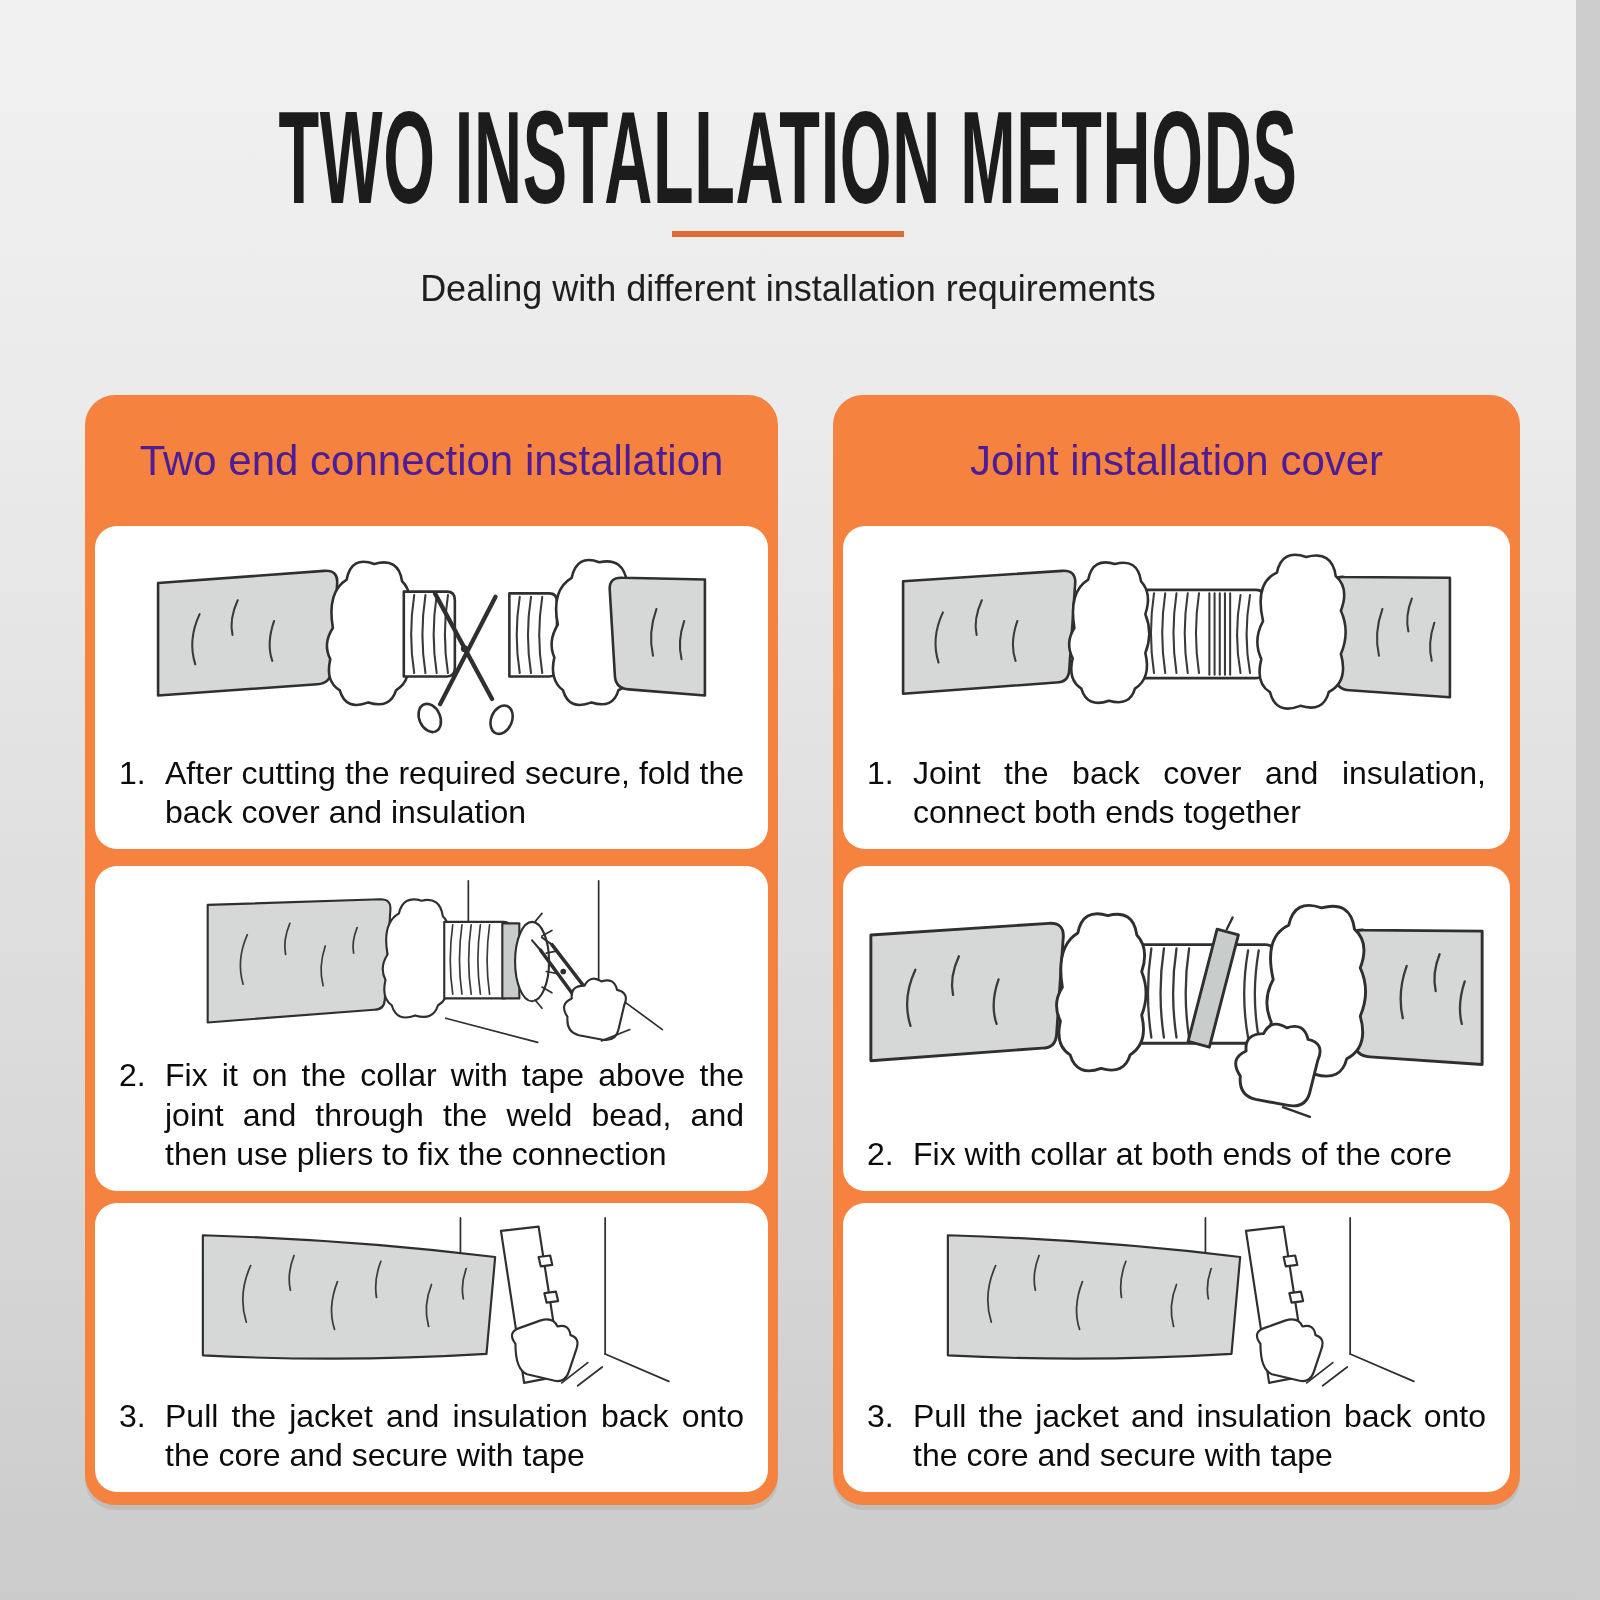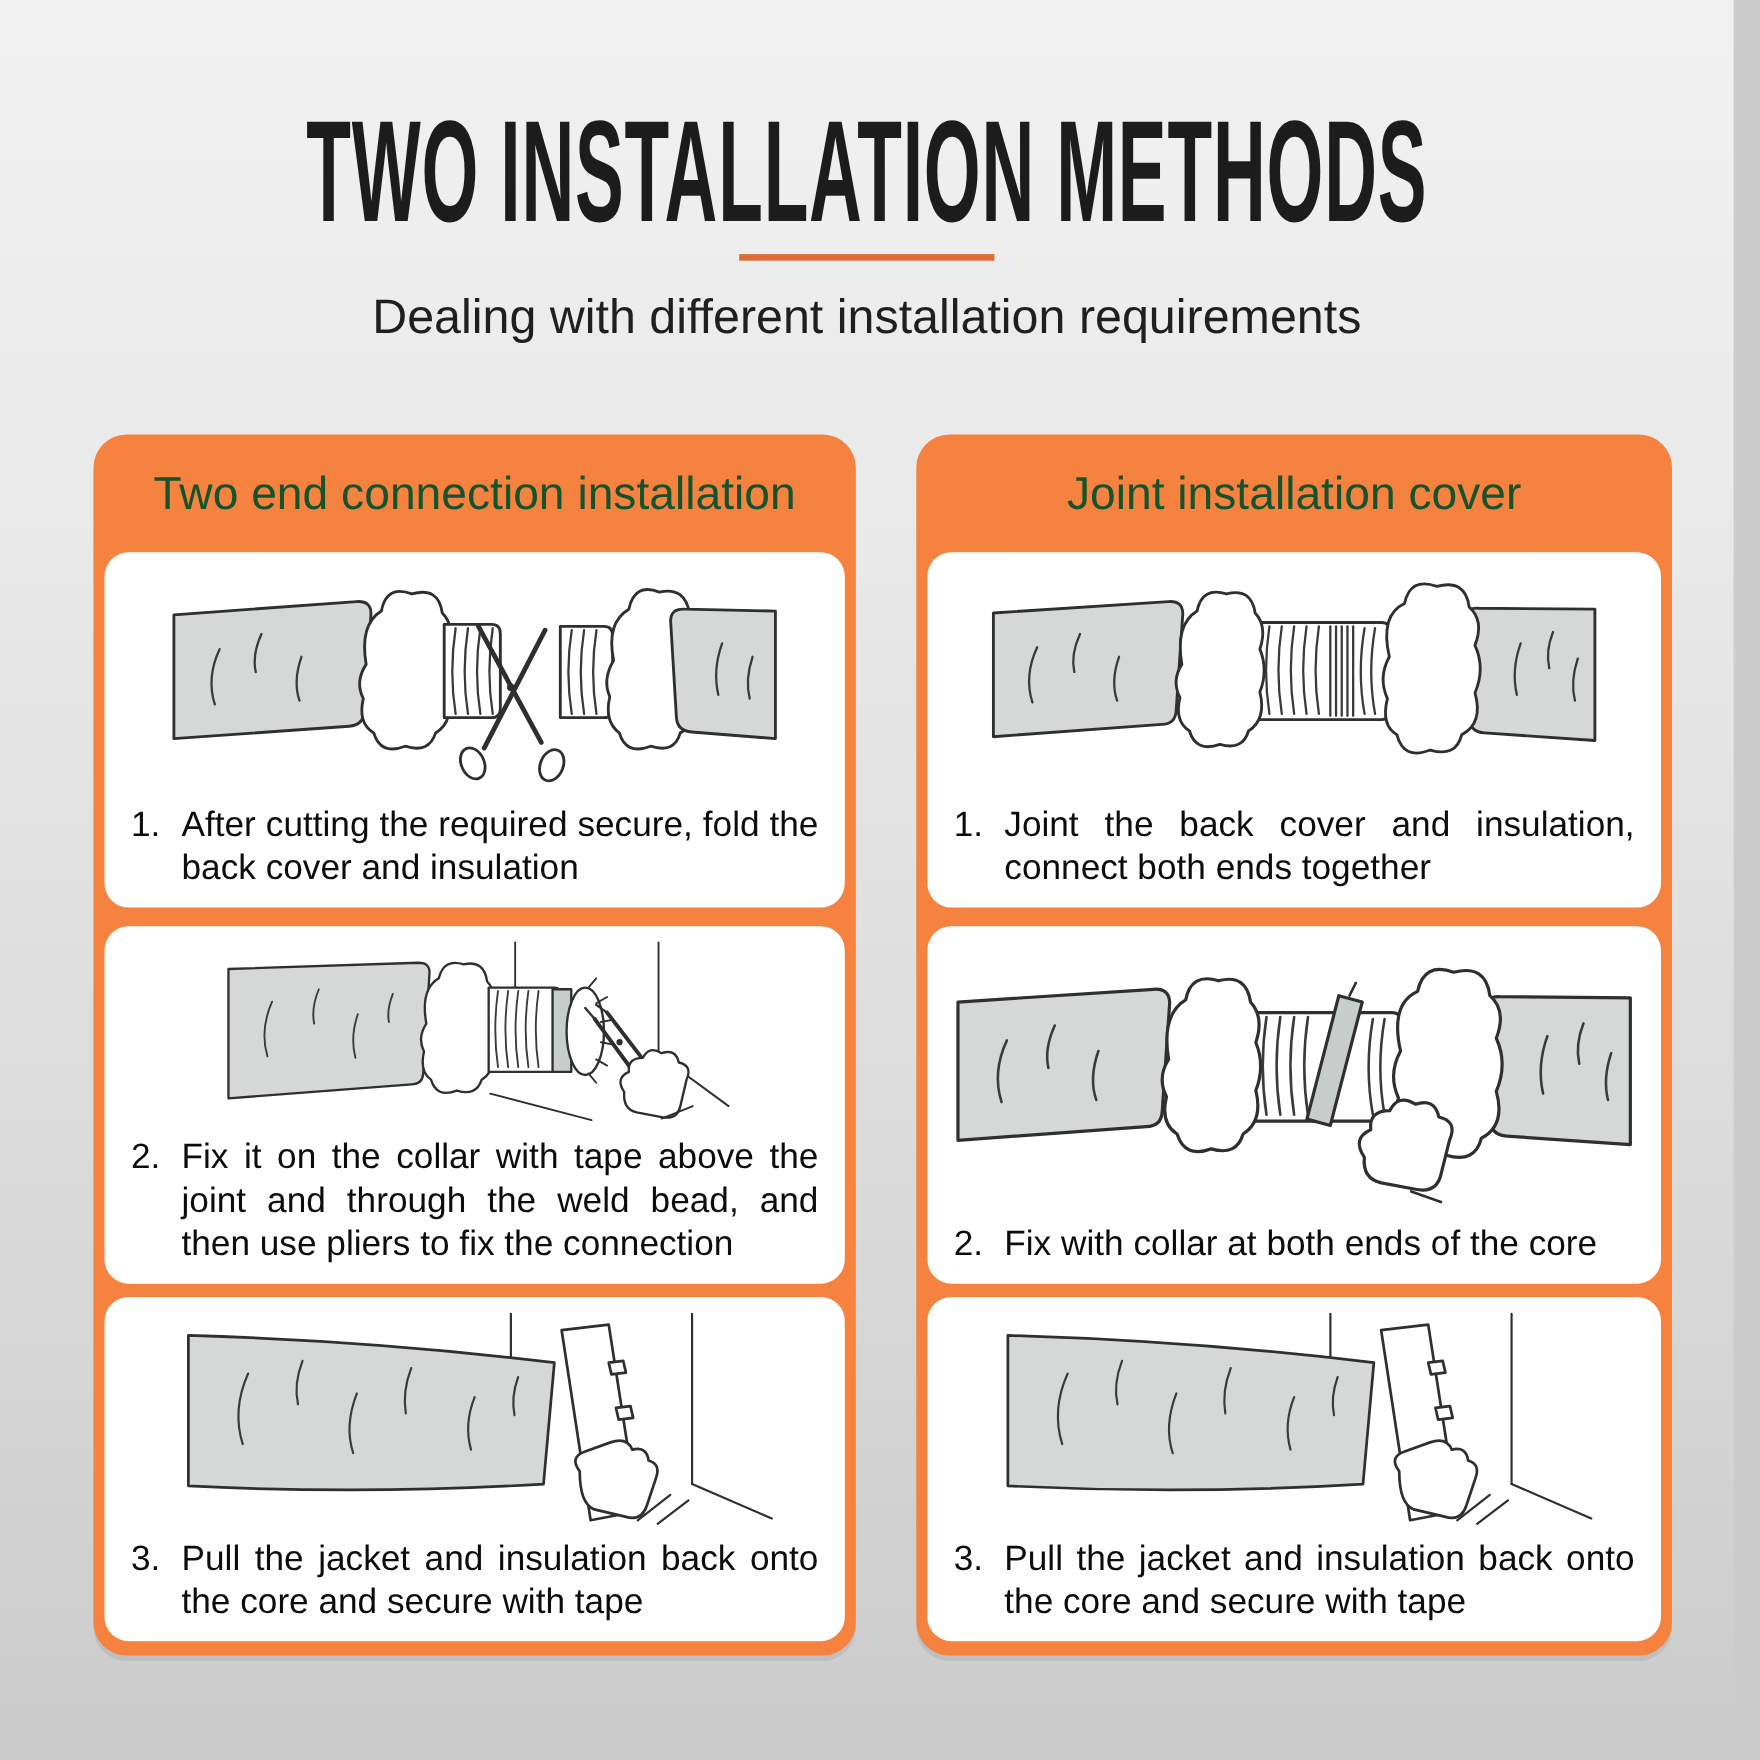--- a/index.html
+++ b/index.html
@@ -7,30 +7,30 @@
   .page{position:relative;width:1576px;height:1600px;overflow:hidden;
         background:linear-gradient(180deg,#f1f1f2 0%,#eaeaeb 28%,#d9d9da 70%,#cbcbcc 100%);}
 
   
   .title{position:absolute;top:92px;left:0;width:100%;margin:0;text-align:center;
          font-size:95px;font-weight:bold;color:#1c1c1c;line-height:130px;white-space:nowrap;
          transform:scale(0.70,1.38);transform-origin:50% 50%;letter-spacing:1px;}
   .divider{position:absolute;top:231px;left:calc(50% - 116px);width:232px;height:6px;
            background:var(--divider,#DD6B36);}
   .subtitle{position:absolute;top:260px;left:0;width:100%;margin:0;text-align:center;
-            font-size:44px;font-weight:400;color:#1f1f1f;line-height:58px;}
+            font-size:36px;font-weight:400;color:#1f1f1f;line-height:58px;}
 
   
   .panel{position:absolute;top:395px;height:1110px;background:var(--accent,#F5823F);
          border-radius:30px;display:flex;flex-direction:column;
          padding:0 10px 13px;box-sizing:border-box;box-shadow:0 5px 0 rgba(0,0,0,0.07);}
   .panel-left{left:85px;width:693px;}
   .panel-right{left:833px;width:687px;}
-  .panel-header{flex:none;height:99px;margin:4px;display:flex;align-items:center;justify-content:center;
-                color:#14532d;font-size:42px;font-weight:400;}
+  .panel-header{flex:none;height:99px;margin:16px;display:flex;align-items:center;justify-content:center;
+                color:#4c1d95;font-size:42px;font-weight:400;}
   .card{background:#fff;border-radius:22px;display:flex;flex-direction:column;
         padding:12px 24px 16px;box-sizing:border-box;overflow:hidden;}
   .card-1{height:323px;margin-bottom:17px;}
   .card-2{height:325px;margin-bottom:12px;}
   .card-3{flex:1;}
   .illus{flex:1;min-height:0;display:flex;align-items:center;justify-content:center;}
   .illus svg{width:100%;height:100%;}
 
   .step{display:flex;margin:8px 0 0;font-size:32px;line-height:1.24;color:#0c0c0c;}
   .step .num{flex:none;width:46px;}

